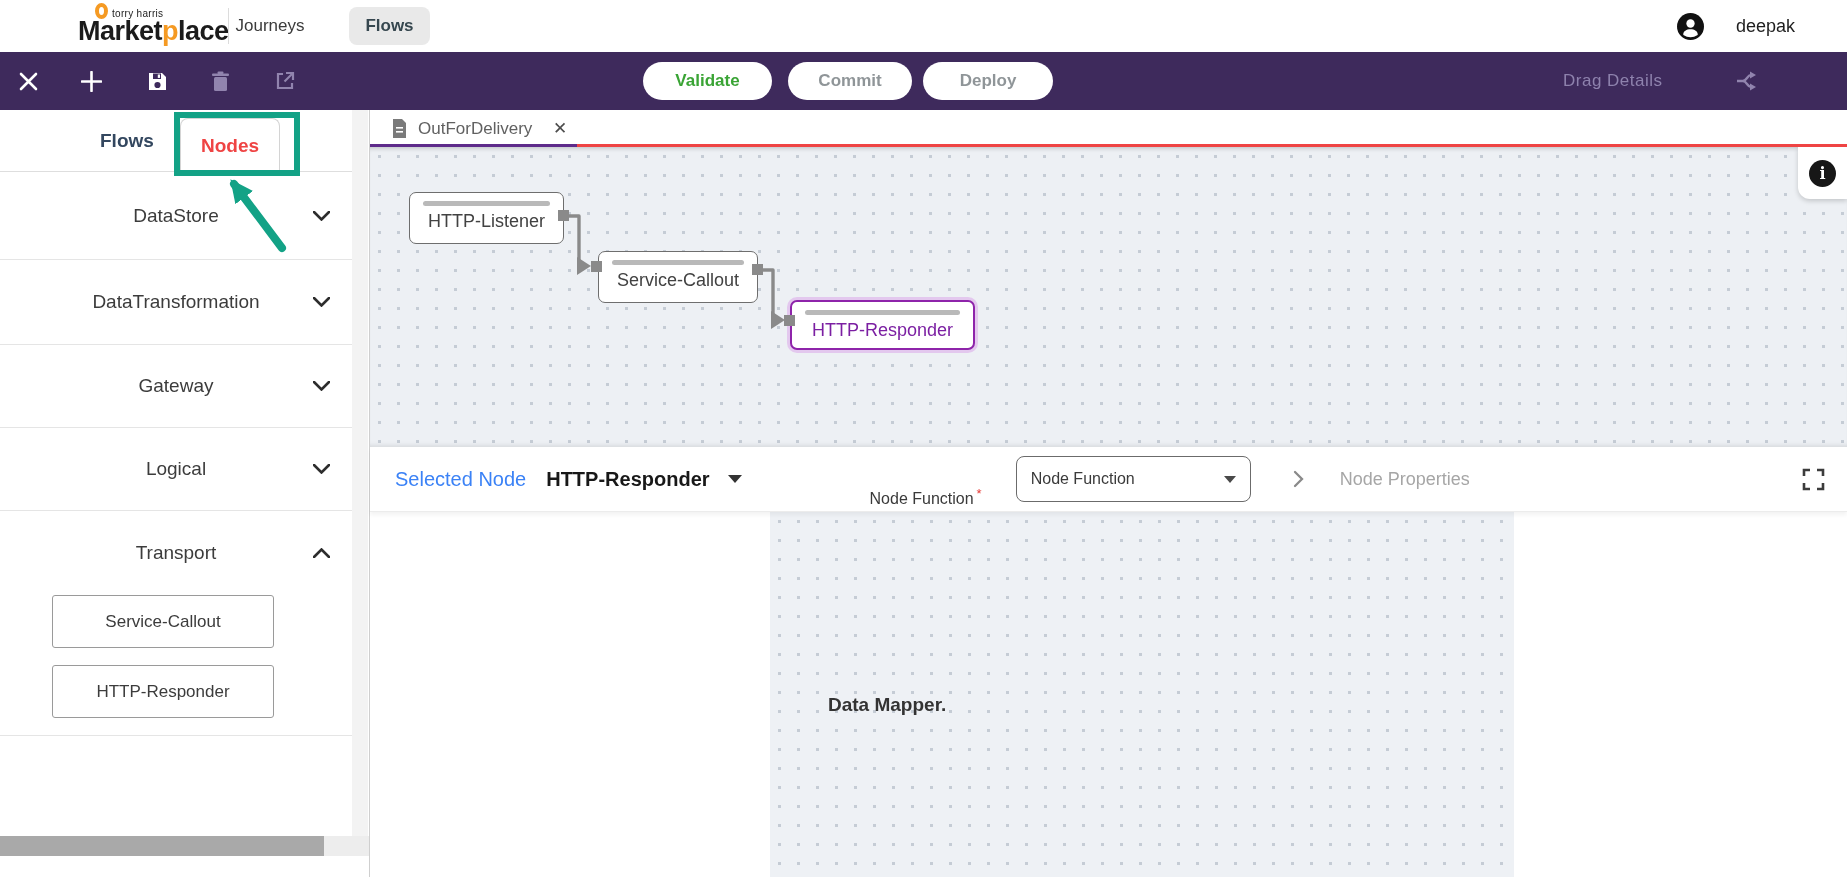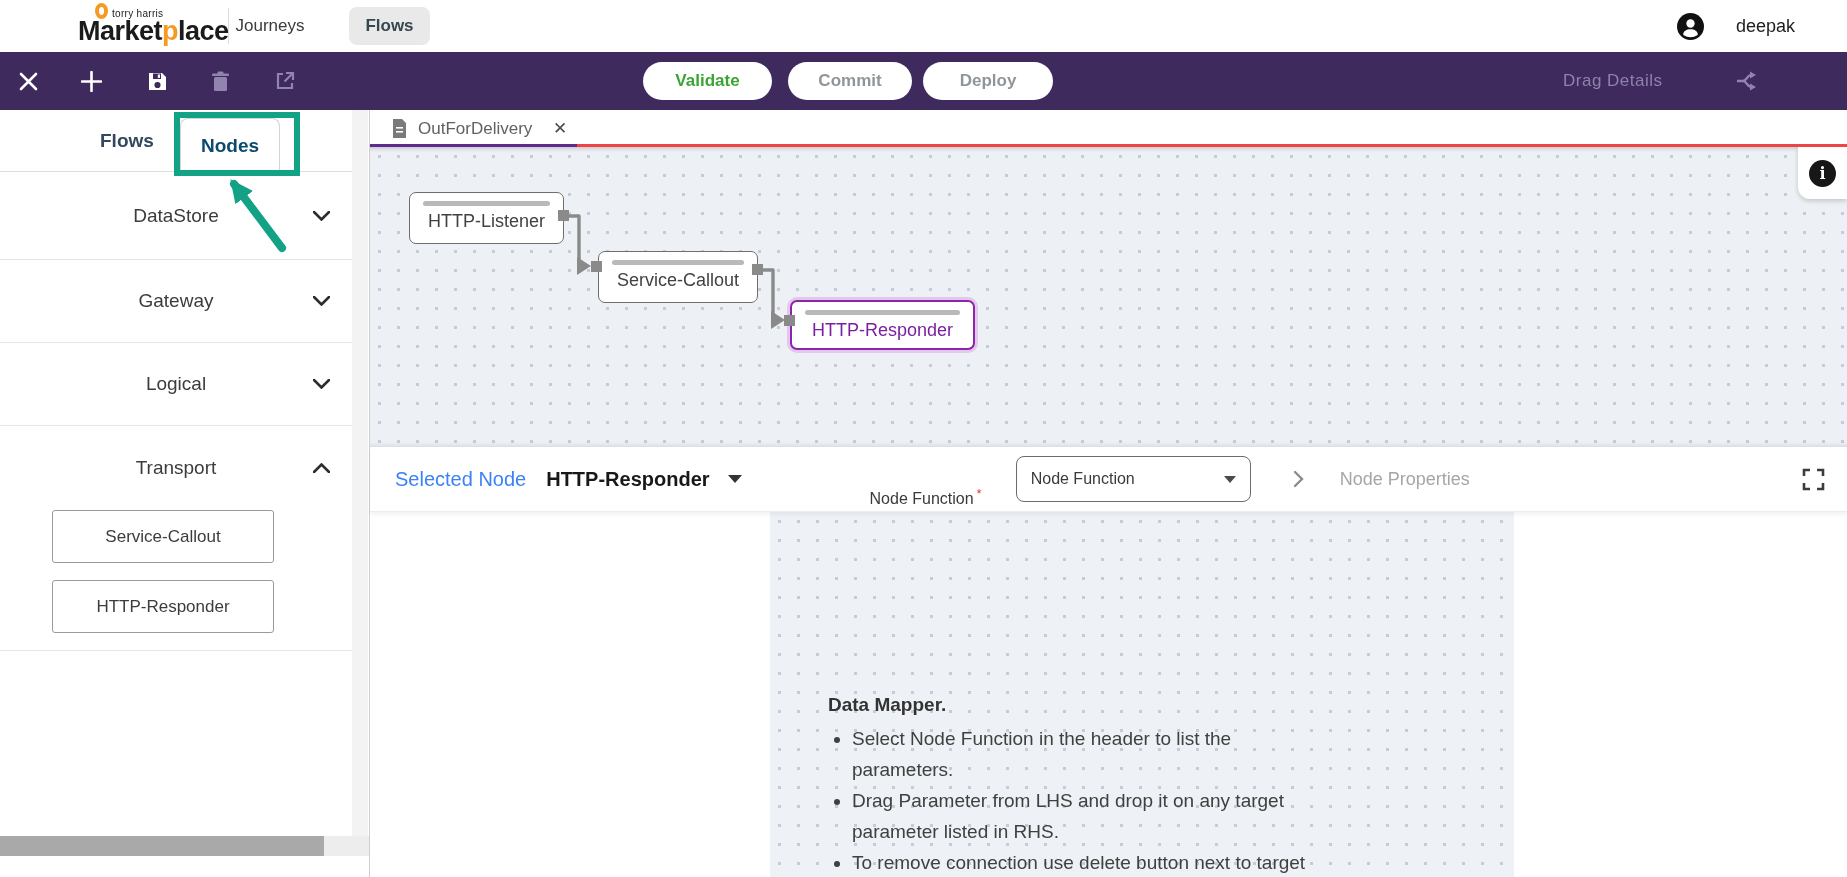--- a/index.html
+++ b/index.html
@@ -31,21 +31,21 @@
   .tb-validate { left:643px; width:129px; color:#3aa435; }
   .tb-commit  { left:788px; width:124px; color:#8f9598; }
   .tb-deploy  { left:923px; width:130px; color:#8f9598; }
   .tb-flowdetails { position:absolute; left:1563px; top:0; height:58px; display:flex; align-items:center; font-size:17px; color:#8e82ad; letter-spacing:.5px; }
   .tb-route { position:absolute; left:1735px; top:0; height:58px; display:flex; align-items:center; cursor:pointer; }
   
   .sidebar { position:absolute; left:0; top:110px; width:370px; height:767px; background:#fff; border-right:1px solid #cfcfcf; }
   .side-vtrack { position:absolute; right:1px; top:0; width:16px; height:746px; background:#f3f3f3; }
   .side-tabs { position:relative; height:62px; width:352px; border-bottom:1px solid #dedede; }
   .side-tab-flows { position:absolute; left:100px; top:0; height:62px; display:flex; align-items:center; font-size:19px; font-weight:bold; color:#33475f; cursor:pointer; }
-  .side-tab-nodes { position:absolute; left:180px; top:8px; width:100px; height:54px; background:#fff; border:1px solid #d4d4d4; border-bottom:none; border-radius:8px 8px 0 0; display:flex; align-items:center; justify-content:center; font-size:19px; font-weight:bold; color:#0c4a6e; cursor:pointer; }
+  .side-tab-nodes { position:absolute; left:180px; top:8px; width:100px; height:54px; background:#fff; border:1px solid #d4d4d4; border-bottom:none; border-radius:8px 8px 0 0; display:flex; align-items:center; justify-content:center; font-size:19px; font-weight:bold; color:#ef4444; cursor:pointer; }
   .annot-box { position:absolute; left:174px; top:2px; width:126px; height:64px; border:6px solid #13a286; z-index:6; pointer-events:none; }
   .annot-arrow { position:absolute; left:210px; top:58px; z-index:6; pointer-events:none; }
   .cat-row { position:relative; width:352px; display:flex; align-items:center; justify-content:center; }
   .cat-row .cat-label { font-size:19px; color:#3c3c3c; }
   .cat-row .chev { position:absolute; right:22px; top:50%; transform:translateY(-50%); cursor:pointer; }
   .cat-row .chev.up { transform:translateY(-50%) rotate(180deg); }
   .cat-border { border-bottom:1px solid #e5e5e5; }
   .r1 { height:88px; } .r2 { height:85px; } .r3 { height:83px; } .r4 { height:83px; } .r5 { height:84px; }
   .node-pill { position:relative; margin:0 0 17px 52px; width:222px; height:53px; border:1px solid #9a9a9a; border-radius:3px; background:#fff; display:flex; align-items:center; justify-content:center; font-size:17px; color:#3c3c3c; cursor:grab; }
   .side-bottom-divider { width:352px; border-bottom:1px solid #e5e5e5; margin-top:2px; }
@@ -186,20 +186,28 @@
   </svg>
 
   <div class="cat-row cat-border r1">
     <span class="cat-label">DataStore</span>
     <span class="chev">
         <svg width="17" height="10" viewBox="0 0 17 10">
           <polyline points="1,1 8.5,8.5 16,1" fill="none" stroke="#2d2d2d" stroke-width="2.6" stroke-linecap="round"></polyline>
         </svg>
       </span>
   </div>
+  <div class="cat-row cat-border r2">
+    <span class="cat-label">DataTransformation</span>
+    <span class="chev">
+        <svg width="17" height="10" viewBox="0 0 17 10">
+          <polyline points="1,1 8.5,8.5 16,1" fill="none" stroke="#2d2d2d" stroke-width="2.6" stroke-linecap="round"></polyline>
+        </svg>
+      </span>
+  </div>
   <div class="cat-row cat-border r3">
     <span class="cat-label">Gateway</span>
     <span class="chev">
         <svg width="17" height="10" viewBox="0 0 17 10">
           <polyline points="1,1 8.5,8.5 16,1" fill="none" stroke="#2d2d2d" stroke-width="2.6" stroke-linecap="round"></polyline>
         </svg>
       </span>
   </div>
   <div class="cat-row cat-border r4">
     <span class="cat-label">Logical</span>
@@ -293,22 +301,15 @@
       <svg width="23" height="23" viewBox="0 0 23 23">
           <path d="M2 8 V2 H8 M15 2 H21 V8 M21 15 V21 H15 M8 21 H2 V15" fill="none" stroke="#3c3c3c" stroke-width="2.6"></path>
         </svg>
     </span>
   </div>
 
   <div class="mapper">
     <div class="mapper-dotted"></div>
     <div class="mapper-help">
       <h3>Data Mapper.</h3>
-      <ul>
-        <li>Select Node Function in the header to list the
-parameters.</li>
-        <li>Drag Parameter from LHS and drop it on any target
-parameter listed in RHS.</li>
-        <li>To remove connection use delete button next to target</li>
-      </ul>
     </div>
   </div>
 </div>
 
 </body></html>

